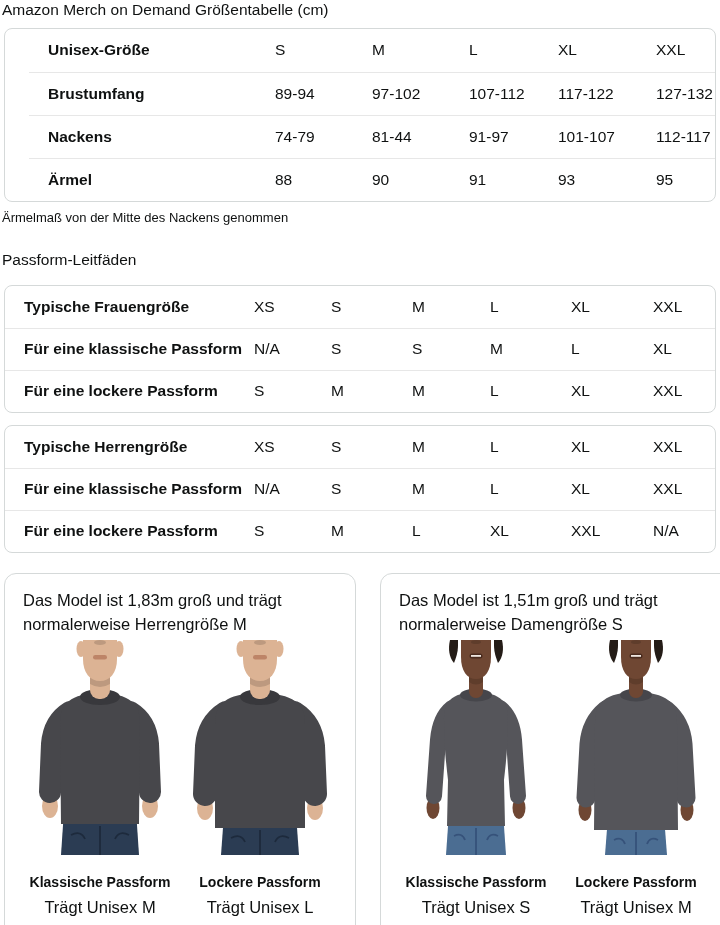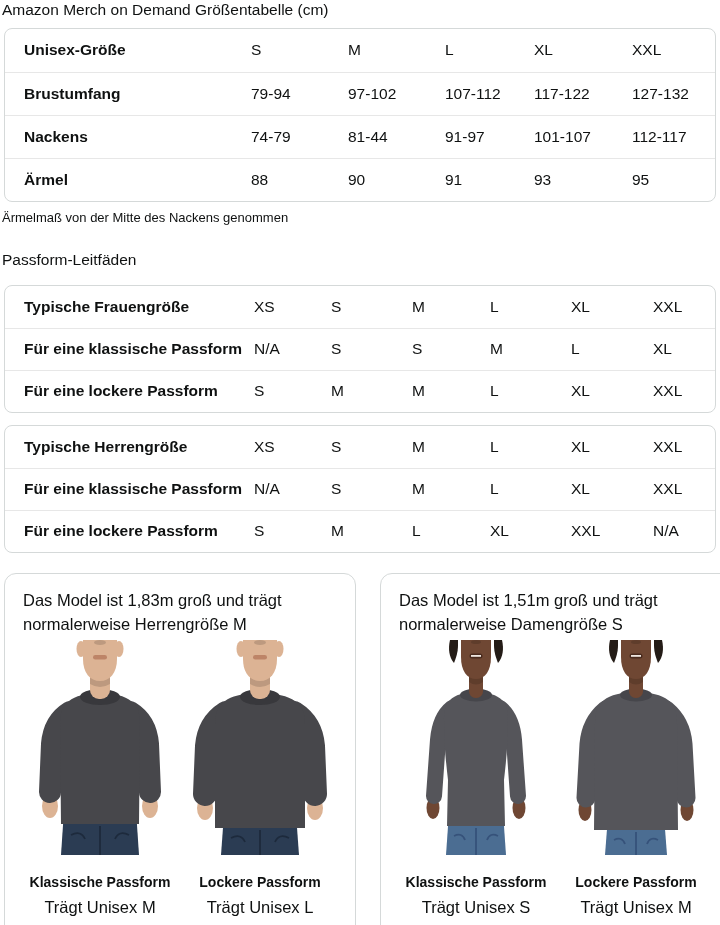--- a/index.html
+++ b/index.html
@@ -16,21 +16,21 @@
   }
   *{box-sizing:border-box;}
   html,body{margin:0;padding:0;}
   body{
     width:720px;height:925px;overflow:hidden;background:#fff;
     font-family:"Liberation Sans",sans-serif;color:var(--text,#0f1111);
   }
   .page{padding:1px 4px 0 4px;}
   .page-title{font-size:15.5px;line-height:17px;font-weight:400;margin:0 0 0 -2px;}
   .box{border:1px solid var(--table-border,#d5d9d9);border-radius:8px;overflow:hidden;background:#fff;}
-  .box.t1{margin-top:10px;}
+  .box.t1{margin-top:10px;padding-left:24px;}
   .box.t2{margin-top:12px;}
   .box.t3{margin-top:17px;}
   table{width:100%;border-collapse:collapse;table-layout:fixed;font-size:15.5px;}
   tr + tr td, tr + tr th{border-top:1px solid var(--row-divider,#e7e7e7);}
   th,td{padding:0;text-align:left;vertical-align:middle;font-weight:400;white-space:nowrap;overflow:hidden;}
   th{font-weight:700;padding-left:19px;}
   .t1 th,.t1 td{height:43px;}
   .t2 th,.t2 td,.t3 th,.t3 td{height:42px;}
   .note{font-size:13px;line-height:15px;margin:8px 0 0 -2px;}
   .fit-heading{font-size:15.5px;line-height:17px;font-weight:400;margin:26px 0 0 -2px;}
@@ -85,21 +85,21 @@
           <tr>
         <th>Unisex-Größe</th>
         <td>S</td>
         <td>M</td>
         <td>L</td>
         <td>XL</td>
         <td>XXL</td>
       </tr>
       <tr>
         <th>Brustumfang</th>
-        <td>79-94</td>
+        <td>89-94</td>
         <td>97-102</td>
         <td>107-112</td>
         <td>117-122</td>
         <td>127-132</td>
       </tr>
       <tr>
         <th>Nackens</th>
         <td>74-79</td>
         <td>81-44</td>
         <td>91-97</td>

